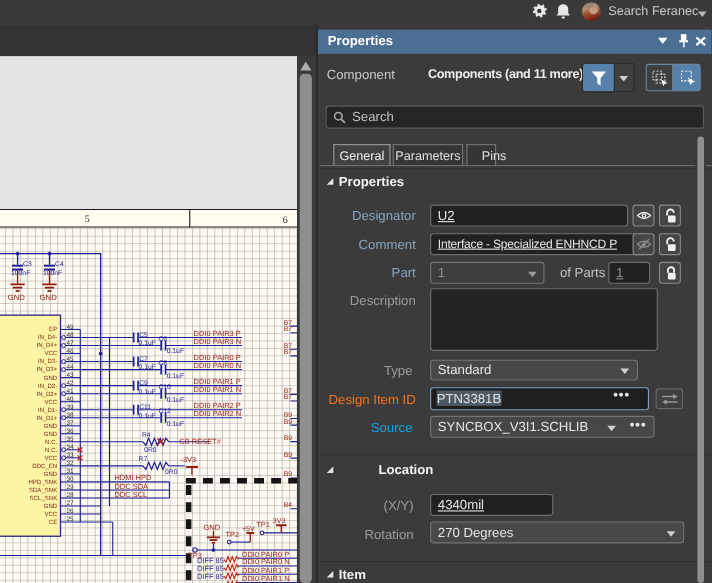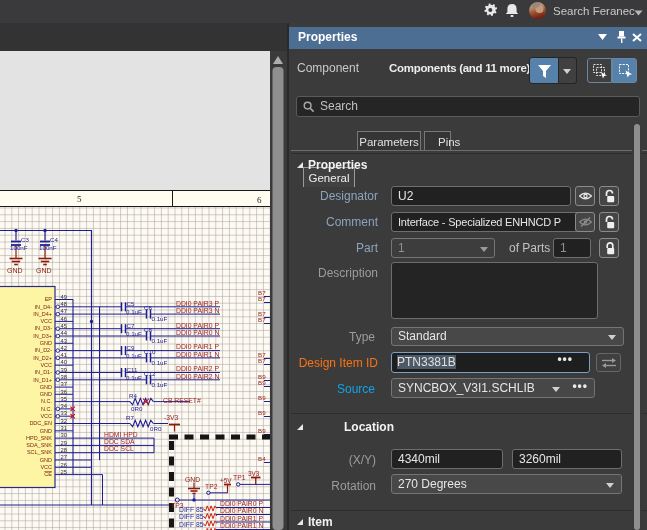--- a/index.html
+++ b/index.html
@@ -8,21 +8,21 @@
   .abs{position:absolute;}
   
   #topbar{left:0;top:0;width:647px;height:23px;background:#3a3a3c;}
   #docstrip{left:0;top:23px;width:647px;height:28px;background:#333333;}
   .tbtext{color:#c9c9c9;font-size:12px;line-height:23px;}
   
   #panel{left:287px;top:23px;width:360px;height:507px;background:#3b3b3b;border-left:2px solid #2a2a2a;}
   #bluebar{left:0px;top:4px;width:358px;height:22px;background:#4c6e93;}
   #bluebar .title{position:absolute;left:9px;top:3px;color:#fff;font-weight:bold;font-size:12px;}
   .lbl{color:#8ba4bd;font-size:12px;text-align:right;position:absolute;}
-  .inp{position:absolute;background:#212121;border:1px solid #6e6e6e;border-radius:3px;color:#e6e6e6;font-size:12px;padding:0 0 0 6px;box-sizing:border-box;}
+  .inp{position:absolute;background:#212121;border:1px solid #6e6e6e;border-radius:3px;color:#e6e6e6;font-size:12px;padding:0 0 0 6px;box-sizing:border-box;text-decoration:underline;}
   .drop{position:absolute;background:#484848;border:1px solid #757575;border-radius:3px;color:#e6e6e6;font-size:12px;padding:0 0 0 6px;box-sizing:border-box;}
   .btn{position:absolute;width:20px;height:20px;background:#454545;border:1px solid #8a8a8a;border-radius:3px;box-sizing:border-box;}
   .sect{position:absolute;color:#f2f2f2;font-weight:bold;font-size:12px;}
   .tri{position:absolute;margin-left:-2px;width:0;height:0;border-left:6px solid transparent;border-bottom:6px solid #e8e8e8;}
   .caret{position:absolute;width:0;height:0;border-left:4px solid transparent;border-right:4px solid transparent;border-top:5px solid #d0d0d0;}
   .sep{position:absolute;left:2px;width:358px;height:1px;background:#2e2e2e;}
 </style>
 </head>
 <body>
 <div id="root">
@@ -103,21 +103,21 @@
     </div>
 
     <div class="abs" style="left:7px;top:73px;width:342px;height:19px;background:#252525;border:1px solid #5a5a5a;border-radius:3px;">
       <svg class="abs" style="left:6px;top:4px" width="12" height="12">
           <circle cx="4.6" cy="4.6" r="3.4" fill="none" stroke="#aaa" stroke-width="1.4"></circle>
           <line x1="7.2" y1="7.2" x2="10.6" y2="10.6" stroke="#aaa" stroke-width="1.6"></line>
         </svg>
       <span class="abs" style="left:23px;top:2px;color:#c0c0c0;font-size:12px;">Search</span>
     </div>
 
-    <div class="abs" style="left:14px;top:108px;width:52px;height:20px;background:#414141;border:1px solid #9a9a9a;border-bottom:none;color:#f0f0f0;font-size:11.5px;text-align:center;line-height:20px;box-sizing:border-box;margin-top:36px;">General</div>
+    <div class="abs" style="left:14px;top:108px;width:52px;height:20px;background:#414141;border:1px solid #9a9a9a;border-bottom:none;color:#f0f0f0;font-size:11.5px;text-align:center;line-height:20px;box-sizing:border-box;">General</div>
     <div class="abs" style="left:68px;top:108px;width:64px;height:20px;background:#353535;border:1px solid #777;border-bottom:none;color:#e0e0e0;font-size:11.5px;text-align:center;line-height:20px;box-sizing:border-box;">Parameters</div>
     <div class="abs" style="left:135px;top:108px;width:27px;height:20px;background:#353535;border:1px solid #777;border-bottom:none;color:#e0e0e0;font-size:11.5px;text-align:center;line-height:20px;box-sizing:border-box;padding-left:13px;">Pins</div>
     <div class="abs" style="left:2px;top:127px;width:358px;height:1px;background:#6e6e6e;"></div>
 
     <div class="sep" style="top:130px;"></div>
     <div class="tri" style="left:10px;top:139px;"></div>
     <div class="sect" style="left:19px;top:135px;">Properties</div>
 
     <div class="lbl" style="left:0px;top:166px;width:89px;">Designator</div>
     <div class="inp" style="left:102px;top:163px;width:180px;height:20px;line-height:18px;">U2</div>
@@ -160,21 +160,21 @@
       <svg class="abs" style="left:4px;top:2px" width="12" height="15">
           <path d="M3.2 7V4.7a2.8 2.8 0 015.6 0V7" fill="none" stroke="#f0f0f0" stroke-width="1.7"></path>
           <rect x="3.2" y="7" width="7" height="6.2" rx="1" fill="#f0f0f0"></rect>
         </svg>
     </div>
 
     <div class="lbl" style="left:0px;top:243px;width:89px;color:#9c9c9c;">Description</div>
     <div class="inp" style="left:102px;top:239px;width:207px;height:57px;background:#242424;"></div>
 
     <div class="lbl" style="left:0px;top:307px;width:86px;color:#9c9c9c;">Type</div>
-    <div class="drop" style="left:102px;top:304px;width:233px;height:19px;line-height:17px;">Standard
+    <div class="drop" style="left:102px;top:304px;width:189px;height:19px;line-height:17px;">Standard
       <div class="caret" style="right:7px;top:7px;"></div>
     </div>
 
     <div class="lbl" style="left:0px;top:333px;width:89px;color:#f97316;">Design Item ID</div>
     <div class="abs" style="left:102px;top:329px;width:199px;height:21px;background:#1e1e1e;border:1px solid #7ba0c5;border-radius:3px;box-sizing:border-box;">
       <span class="abs" style="left:5px;top:2px;background:#4d5a66;color:#e0e0e0;font-size:12px;">PTN3381B</span>
       <span class="abs" style="right:16px;top:-1px;color:#e8e8e8;font-weight:bold;font-size:12px;letter-spacing:1px;">•••</span>
     </div>
     <div class="btn" style="left:307px;top:330px;width:25px;height:19px;background:#3f3f3f;border-color:#666;">
       <svg class="abs" style="left:4px;top:3px" width="16" height="12">
@@ -192,21 +192,20 @@
       <div class="caret" style="right:34px;top:8px;"></div>
       <span class="abs" style="right:6px;top:-2px;color:#e8e8e8;font-weight:bold;font-size:12px;letter-spacing:1px;">•••</span>
     </div>
 
     <div class="sep" style="top:390px;"></div>
     <div class="tri" style="left:10px;top:401px;"></div>
     <div class="sect" style="left:19px;top:397px;margin-left:36px;">Location</div>
 
     <div class="lbl" style="left:0px;top:430px;width:87px;color:#9c9c9c;">(X/Y)</div>
     <div class="inp" style="left:102px;top:426px;width:112px;height:20px;line-height:18px;">4340mil</div>
-    <div class="inp" style="left:223px;top:426px;width:110px;height:20px;line-height:18px;">3260mil</div>
 
     <div class="lbl" style="left:0px;top:456px;width:87px;color:#9c9c9c;">Rotation</div>
     <div class="drop" style="left:102px;top:451px;width:231px;height:20px;line-height:18px;">270 Degrees
       <div class="caret" style="right:7px;top:8px;"></div>
     </div>
 
     <div class="sep" style="top:487px;"></div>
     <div class="tri" style="left:10px;top:496px;"></div>
     <div class="sect" style="left:19px;top:492px;">Item</div>
 

